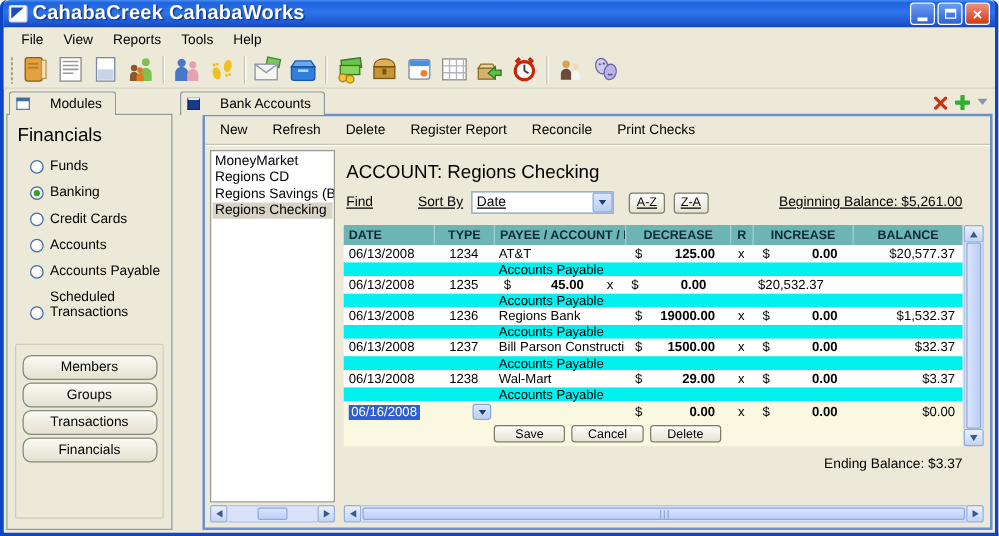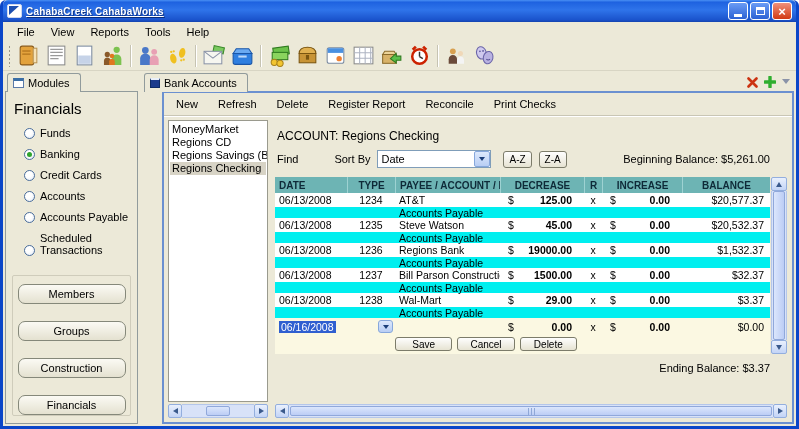--- a/index.html
+++ b/index.html
@@ -8,21 +8,21 @@
 
   
   .window { width:799px; height:429px; display:flex; flex-direction:column;
     border-left:3px solid #0b46c8; border-right:3px solid #0b46c8; border-bottom:3px solid #0b46c8;
     border-radius:6px 6px 0 0; background:#ece9d8; }
   .titlebar { height:22px; flex:0 0 22px; display:flex; align-items:center; padding:0 4px;
     background:linear-gradient(180deg,#4a90f4 0%,#1e62e0 10%,#2f74ea 45%,#1a53cc 90%,#1443ae 100%);
     border-radius:5px 5px 0 0; }
   .app-icon { width:15px; height:14px; margin-right:4px; background:#fff; border:1px solid #cfd8ee; border-radius:2px; position:relative; overflow:hidden; }
   .app-icon::after { content:""; position:absolute; left:1px; top:1px; border-top:9px solid #1d4fb0; border-right:10px solid transparent; }
-  .title-text { color:#fff; font-weight:bold; font-size:10px; text-shadow:1px 1px 1px #0a2d7a; letter-spacing:.2px;text-decoration:underline; }
+  .title-text { color:#fff; font-weight:bold; font-size:16px; text-shadow:1px 1px 1px #0a2d7a; letter-spacing:.2px; }
   .win-btns { margin-left:auto; display:flex; gap:2px; }
   .wbtn { width:20px; height:18px; border-radius:3px; border:1px solid #fff; display:flex; align-items:center; justify-content:center; }
   .wbtn.minmax { background:linear-gradient(180deg,#6a9cf5,#2c62d4); }
   .wbtn.close { background:linear-gradient(180deg,#f0917c,#d23a12); color:#fff; font-weight:bold; font-size:13px; line-height:1; }
   .glyph-min { width:8px; height:3px; background:#fff; margin-top:8px; }
   .glyph-max { width:9px; height:8px; border:1px solid #fff; border-top:3px solid #fff; }
 
   .menubar { height:19px; flex:0 0 19px; display:flex; align-items:center; background:#ece9d8; padding-left:6px; }
   .menu-item { padding:2px 8px; }
 
@@ -31,33 +31,33 @@
   .ticon { width:28px; height:26px; display:flex; align-items:center; justify-content:center; }
   .ticon svg { width:25px; height:25px; }
   .tsep { width:1px; height:22px; background:#c6c3b2; margin:0 4px; box-shadow:1px 0 0 #fff; }
 
   
   .content { flex:1; display:flex; padding:2px 2px 2px 2px; min-height:0; }
 
   
   .sidebar-col { width:133px; flex:0 0 133px; display:flex; flex-direction:column; }
   .tab-row { height:19px; flex:0 0 19px; display:flex; align-items:flex-end; padding-left:2px; position:relative; z-index:2; }
-  .tab { height:19px; display:inline-flex; align-items:center; gap:4px; padding:0 10px 0 5px;
+  .tab { height:19px; display:inline-flex; align-items:center; gap:16px; padding:0 10px 0 5px;
     background:#ece9d8; border:1px solid #919b9c; border-bottom:none; border-radius:3px 3px 0 0; font-size:11px; }
   .modules-glyph { width:11px; height:10px; background:#fff; border:1px solid #5a7aa8; border-top:3px solid #3a6ea5; }
   .bank-glyph { width:10px; height:10px; background:#1a3a8c; border:1px solid #0c2a66; border-top:2px solid #e8eef8; }
   .panel { flex:1; margin-top:-1px; min-height:0; }
   .sidebar-panel { border:1px solid #919b9c; background:#ece9d8; display:flex; flex-direction:column; padding:6px 6px 8px 6px; }
   .fin-head { font-size:15px; margin:2px 2px 10px 2px; }
   .radio-row { display:flex; align-items:flex-end; gap:5px; margin:0 0 9px 12px; }
   .radio { width:11px; height:11px; flex:0 0 11px; border-radius:50%; border:1px solid #4a6d9c;
     background:radial-gradient(circle at 35% 30%,#fff 40%,#dfe8f4); position:relative; }
   .radio-row.on .radio::after { content:""; position:absolute; left:2px; top:2px; width:5px; height:5px; border-radius:50%; background:#2fa32f; }
   .nav-box { flex:1; margin-top:10px; border:1px solid #cfccbb; border-radius:2px; padding-top:8px;
-    display:flex; flex-direction:column; align-items:center; gap:17px; }
+    display:flex; flex-direction:column; align-items:center; gap:2px; }
   .nav-btn { width:108px; height:20px; border:1px solid #85887a; border-radius:7px;
     background:linear-gradient(180deg,#fbfaf4,#e4e1d0); display:flex; align-items:center; justify-content:center; font-size:11px; }
 
   
   .work-col { flex:1; display:flex; flex-direction:column; margin-left:4px; min-width:0; }
   .work-tabrow { height:19px; flex:0 0 19px; display:flex; align-items:flex-end; padding-left:2px; position:relative; z-index:2; }
   .tab-ctrls { margin-left:auto; display:flex; align-items:center; gap:6px; padding:0 4px 4px 0; }
   .tab-ctrls svg { display:block; }
   .chev { width:0; height:0; border-left:4px solid transparent; border-right:4px solid transparent; border-top:5px solid #8a93a8; margin-bottom:1px; }
   .work-panel { border:2px solid #6b90d0; background:#ece9d8; display:flex; flex-direction:column;margin-left:20px; }
@@ -65,22 +65,22 @@
   .actions { height:23px; flex:0 0 23px; display:flex; align-items:center; gap:20px; padding:0 12px;
     border-bottom:1px solid #c9c6b5; box-shadow:0 1px 0 #fff; font-size:11px; }
 
   .work-body { flex:1; display:flex; padding:3px; min-height:0; }
   .account-pane { width:100px; flex:0 0 100px; display:flex; flex-direction:column; margin:1px 0 1px 1px; }
   .account-list { flex:1; background:#fff; border:1px solid #9a9a8e; padding:2px 1px; font-size:11px; overflow:hidden; }
   .account-item { padding:0 2px; line-height:13px; white-space:nowrap; }
   .account-item.on { background:#d7d3c5; }
 
   .register { flex:1; display:flex; flex-direction:column; padding:0 2px 1px 7px; min-width:0; }
-  .acct-heading { font-size:12px; margin:10px 0 7px 2px; }
-  .find-row { display:flex; align-items:center; font-size:11px; margin-bottom:9px; padding-right:17px; }
+  .acct-heading { font-size:15px; margin:10px 0 7px 2px; }
+  .find-row { display:flex; align-items:center; font-size:11px; margin-bottom:9px; padding-right:17px;text-decoration:underline; }
   .find-label { margin-left:2px; }
   .sortby-label { margin-left:36px; }
   .combo { width:114px; height:18px; margin-left:7px; background:#fff; border:1px solid #7f9db9; display:flex; align-items:center; }
   .combo-val { flex:1; padding-left:3px; }
   .combo-arrow { width:16px; height:16px; background:linear-gradient(180deg,#dce8fc,#b9cef4); border:1px solid #86a7dc; border-radius:2px; display:flex; align-items:center; justify-content:center; }
   .combo-arrow::after { content:""; border-left:3px solid transparent; border-right:3px solid transparent; border-top:4px solid #1c3f7a; }
   .xpbtn { height:17px; border:1px solid #7c7c6a; border-radius:3px; background:linear-gradient(180deg,#fefefe,#e6e3d2);
     display:inline-flex; align-items:center; justify-content:center; padding:0 5px; font-size:10px; }
   .az { margin-left:12px; } .za { margin-left:7px; }
   .beg-bal { margin-left:auto; }
@@ -337,21 +337,21 @@
   <div class="radio-row">
     <span class="radio"></span>
     <span>Scheduled Transactions</span>
   </div>
 </div>
         <div class="nav-box">
   <div class="nav-btn">Members</div>
 
   <div class="nav-btn">Groups</div>
 
-  <div class="nav-btn">Construction</div>
+  <div class="nav-btn">Transactions</div>
 
   <div class="nav-btn">Financials</div>
 </div>
       </div>
     </div>
 
     <div class="work-col">
       <div class="work-tabrow">
         <div class="tab">
           <span class="bank-glyph"></span>
@@ -464,21 +464,20 @@
       <span class="cell-r"></span>
       <span class="cell-inc"></span>
       <span class="cell-bal"></span>
     </div>
   </div>
 
   <div class="trow">
     <div class="rmain">
       <span class="cell-date">06/13/2008</span>
       <span class="cell-type">1235</span>
-      <span class="cell-payee">Steve Watson</span>
       <span class="cell-dec money">
                           <i>$</i>
                           <b>45.00</b>
                         </span>
       <span class="cell-r">x</span>
       <span class="cell-inc money">
                           <i>$</i>
                           <b>0.00</b>
                         </span>
       <span class="cell-bal">$20,532.37</span>

